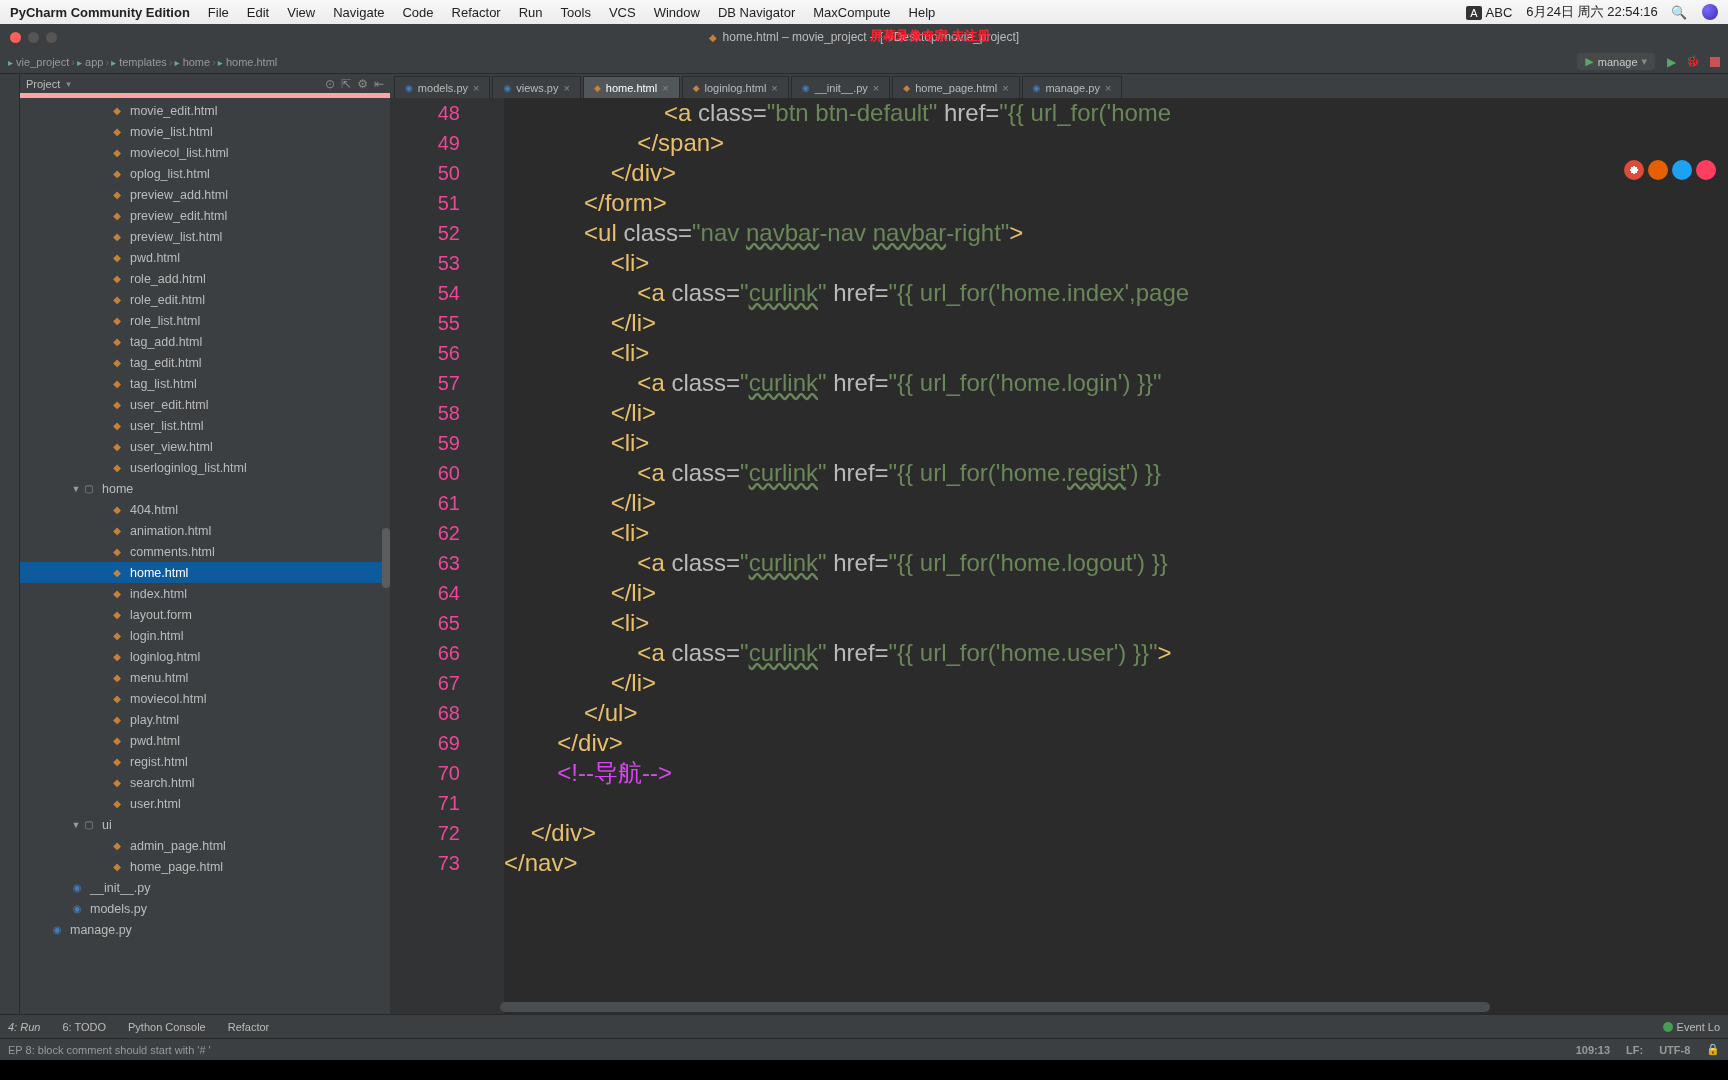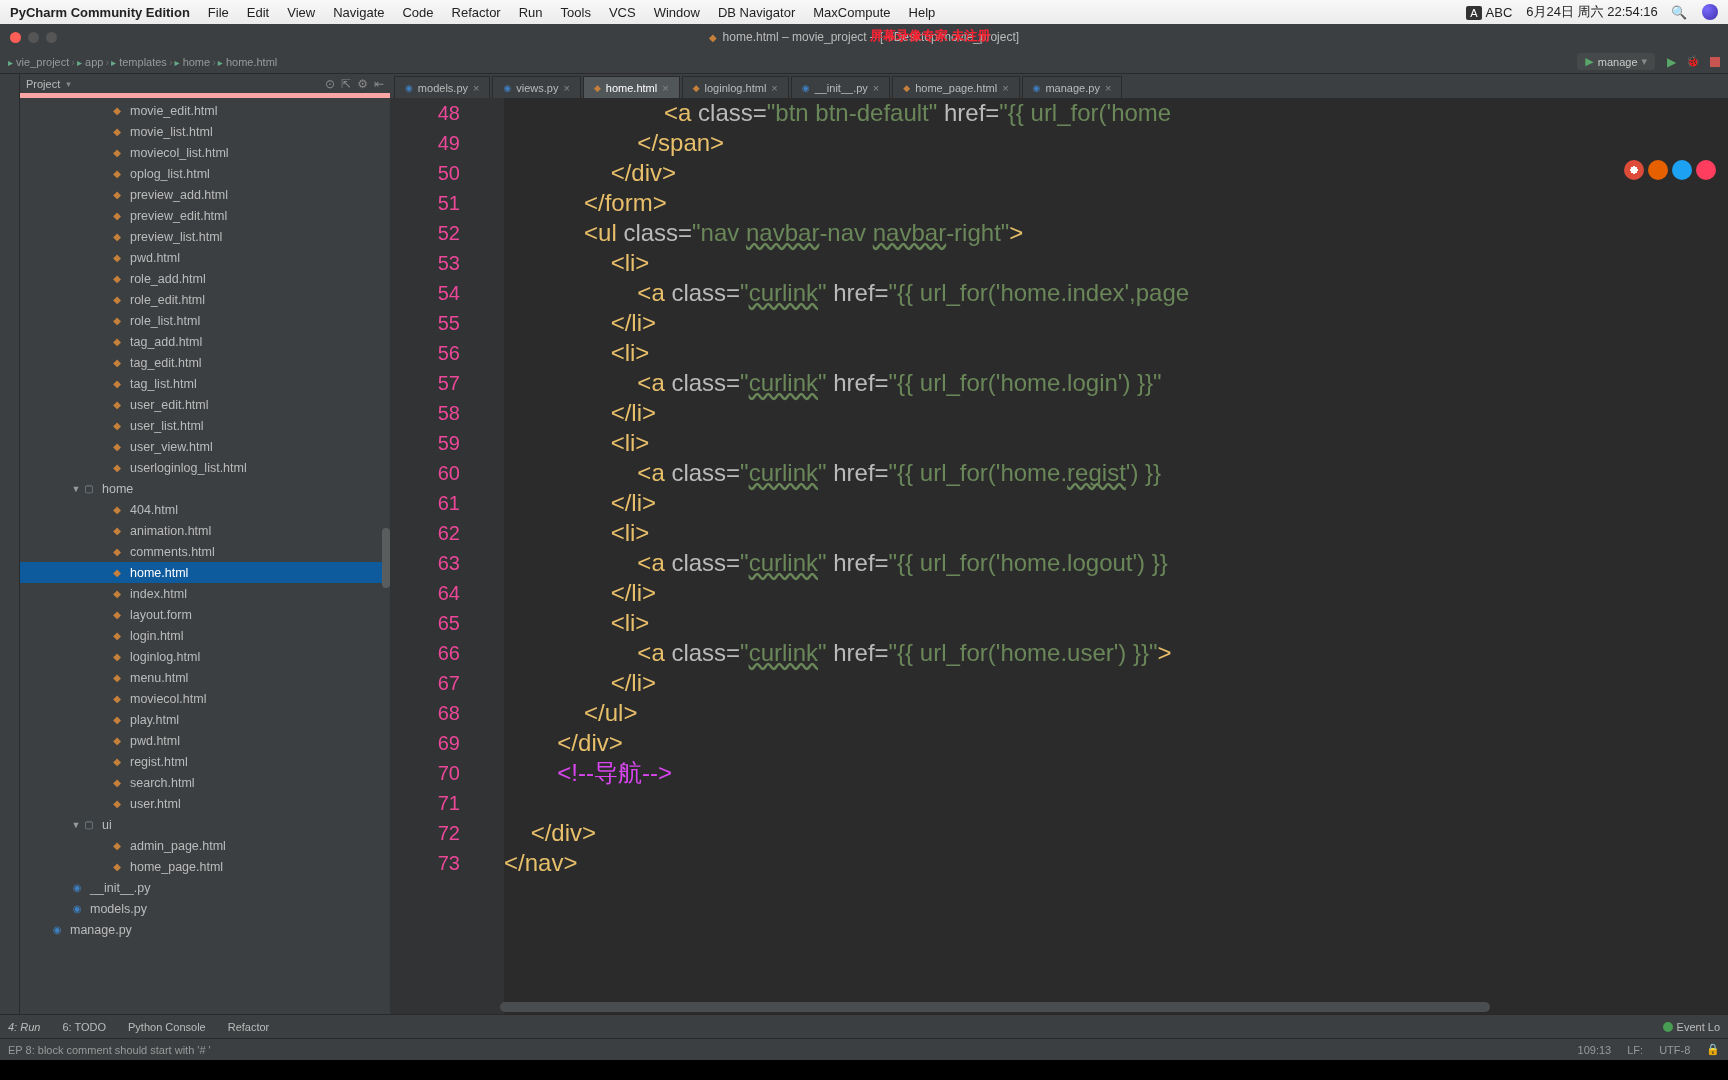--- a/index.html
+++ b/index.html
@@ -76,21 +76,21 @@
 
 
 .bottom-tools { height: 24px; background: #3c3f41; border-top: 1px solid #2a2a2a; display: flex; align-items: center; padding: 0 8px; font-size: 11px; color: #bbb; gap: 20px; }
 .bottom-tools .spacer { flex: 1; }
 .bottom-tools .evt { color: #bbb; display: flex; align-items: center; gap: 4px; }
 .bottom-tools .evt-dot { width: 10px; height: 10px; border-radius: 50%; background: #499c54; }
 
 
 .statusbar { height: 22px; background: #3c3f41; border-top: 1px solid #2a2a2a; display: flex; align-items: center; padding: 0 8px; font-size: 11px; color: #999; }
 .statusbar .spacer { flex: 1; }
-.statusbar .sitem { margin-left: 16px; }
+.statusbar .sitem { margin-left: 16px; font-weight: bold; }
 .statusbar .lock { color: #888; }
 
 
 .vidbar-black { height: 30px; background: #000; }
 </style>
 </head>
 <body>
 
 <div class="menubar">
   <span class="appname">PyCharm Community Edition</span>

